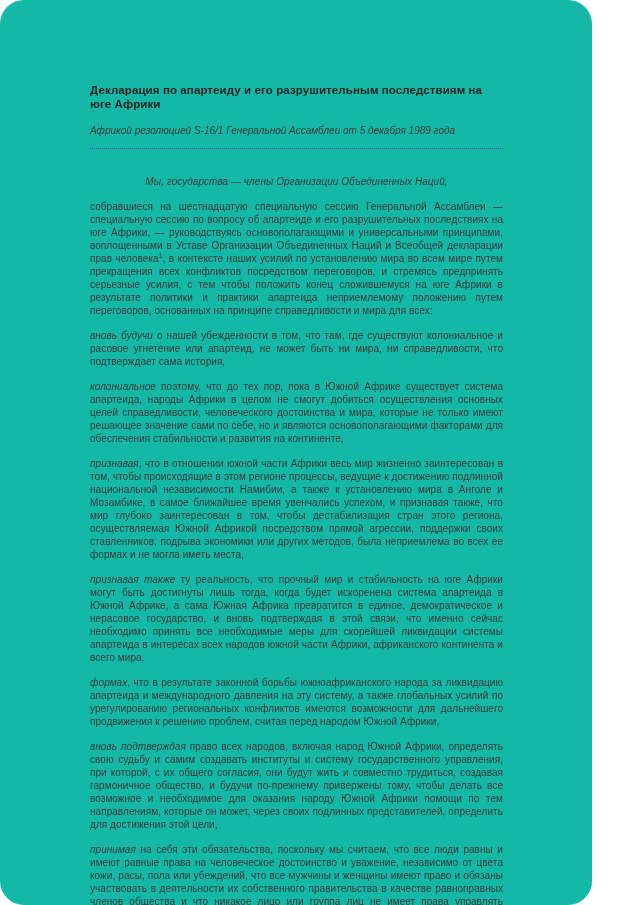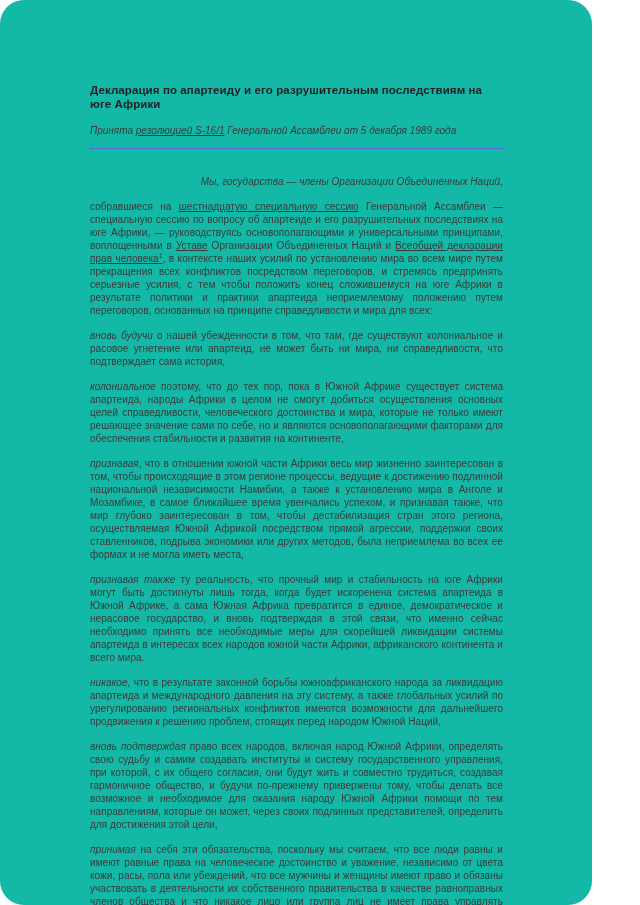--- a/index.html
+++ b/index.html
@@ -46,45 +46,44 @@
   p.body-par {
     margin: 0 0 12px 0;
     font-size: 10px;
     line-height: 13px;
     text-align: justify;
     color: #3a3a3a;
     letter-spacing: 0.05px;
   }
   p.opening {
     font-style: italic;
-    text-align: right;
+    text-align: center;
   }
   a.doc-link {
     color: #3a3a3a;
-    text-decoration: underline;
     cursor: pointer;
   }
   em.lead {
     font-style: italic;
   }
   sup.fn {
     font-size: 7px;
     line-height: 0;
     vertical-align: super;
   }
 </style>
 </head>
 <body>
 
 <div class="page">
 
   <h1 class="doc-title">Декларация по апартеиду и его разрушительным последствиям на юге Африки</h1>
 
   <p class="doc-subtitle">
-    <span>Принята </span><a class="doc-link">резолюцией S-16/1</a><span> Генеральной Ассамблеи от 5 декабря 1989 года</span>
+    <span>Африкой </span><a class="doc-link">резолюцией S-16/1</a><span> Генеральной Ассамблеи от 5 декабря 1989 года</span>
   </p>
 
   <hr class="separator">
 
   <p class="body-par opening">Мы, государства — члены Организации Объединенных Наций,</p>
 
   <p class="body-par">
     <span>собравшиеся на </span><a class="doc-link">шестнадцатую специальную сессию</a><span> Генеральной Ассамблеи — специальную сессию по вопросу об апартеиде и его разрушительных последствиях на юге Африки, — руководствуясь основополагающими и универсальными принципами, воплощенными в </span><a class="doc-link">Уставе</a><span> Организации Объединенных Наций и </span><a class="doc-link"><span>Всеобщей декларации прав человека</span><sup class="fn">1</sup></a><span>, в контексте наших усилий по установлению мира во всем мире путем прекращения всех конфликтов посредством переговоров, и стремясь предпринять серьезные усилия, с тем чтобы положить конец сложившемуся на юге Африки в результате политики и практики апартеида неприемлемому положению путем переговоров, основанных на принципе справедливости и мира для всех:</span>
   </p>
 
@@ -98,21 +97,21 @@
 
   <p class="body-par">
     <em class="lead">признавая</em><span>, что в отношении южной части Африки весь мир жизненно заинтересован в том, чтобы происходящие в этом регионе процессы, ведущие к достижению подлинной национальной независимости Намибии, а также к установлению мира в Анголе и Мозамбике, в самое ближайшее время увенчались успехом, и признавая также, что мир глубоко заинтересован в том, чтобы дестабилизация стран этого региона, осуществляемая Южной Африкой посредством прямой агрессии, поддержки своих ставленников, подрыва экономики или других методов, была неприемлема во всех ее формах и не могла иметь места,</span>
   </p>
 
   <p class="body-par">
     <em class="lead">признавая также</em><span> ту реальность, что прочный мир и стабильность на юге Африки могут быть достигнуты лишь тогда, когда будет искоренена система апартеида в Южной Африке, а сама Южная Африка превратится в единое, демократическое и нерасовое государство, и вновь подтверждая в этой связи, что именно сейчас необходимо принять все необходимые меры для скорейшей ликвидации системы апартеида в интересах всех народов южной части Африки, африканского континента и всего мира.</span>
   </p>
 
   <p class="body-par">
-    <em class="lead">никакое</em><span>, что в результате законной борьбы южноафриканского народа за ликвидацию апартеида и международного давления на эту систему, а также глобальных усилий по урегулированию региональных конфликтов имеются возможности для дальнейшего продвижения к решению проблем, стоящих перед народом Южной Наций,</span>
+    <em class="lead">формах</em><span>, что в результате законной борьбы южноафриканского народа за ликвидацию апартеида и международного давления на эту систему, а также глобальных усилий по урегулированию региональных конфликтов имеются возможности для дальнейшего продвижения к решению проблем, считая перед народом Южной Африки,</span>
   </p>
 
   <p class="body-par">
     <em class="lead">вновь подтверждая</em><span> право всех народов, включая народ Южной Африки, определять свою судьбу и самим создавать институты и систему государственного управления, при которой, с их общего согласия, они будут жить и совместно трудиться, создавая гармоничное общество, и будучи по-прежнему привержены тому, чтобы делать все возможное и необходимое для оказания народу Южной Африки помощи по тем направлениям, которые он может, через своих подлинных представителей, определить для достижения этой цели,</span>
   </p>
 
   <p class="body-par">
     <em class="lead">принимая</em><span> на себя эти обязательства, поскольку мы считаем, что все люди равны и имеют равные права на человеческое достоинство и уважение, независимо от цвета кожи, расы, пола или убеждений, что все мужчины и женщины имеют право и обязаны участвовать в деятельности их собственного правительства в качестве равноправных членов общества и что никакое лицо или группа лиц не имеет права управлять другими без их демократического согласия, и вновь подтверждая, что система апартеида попирает все эти основополагающие и универсальные принципы,</span>
   </p>
 

